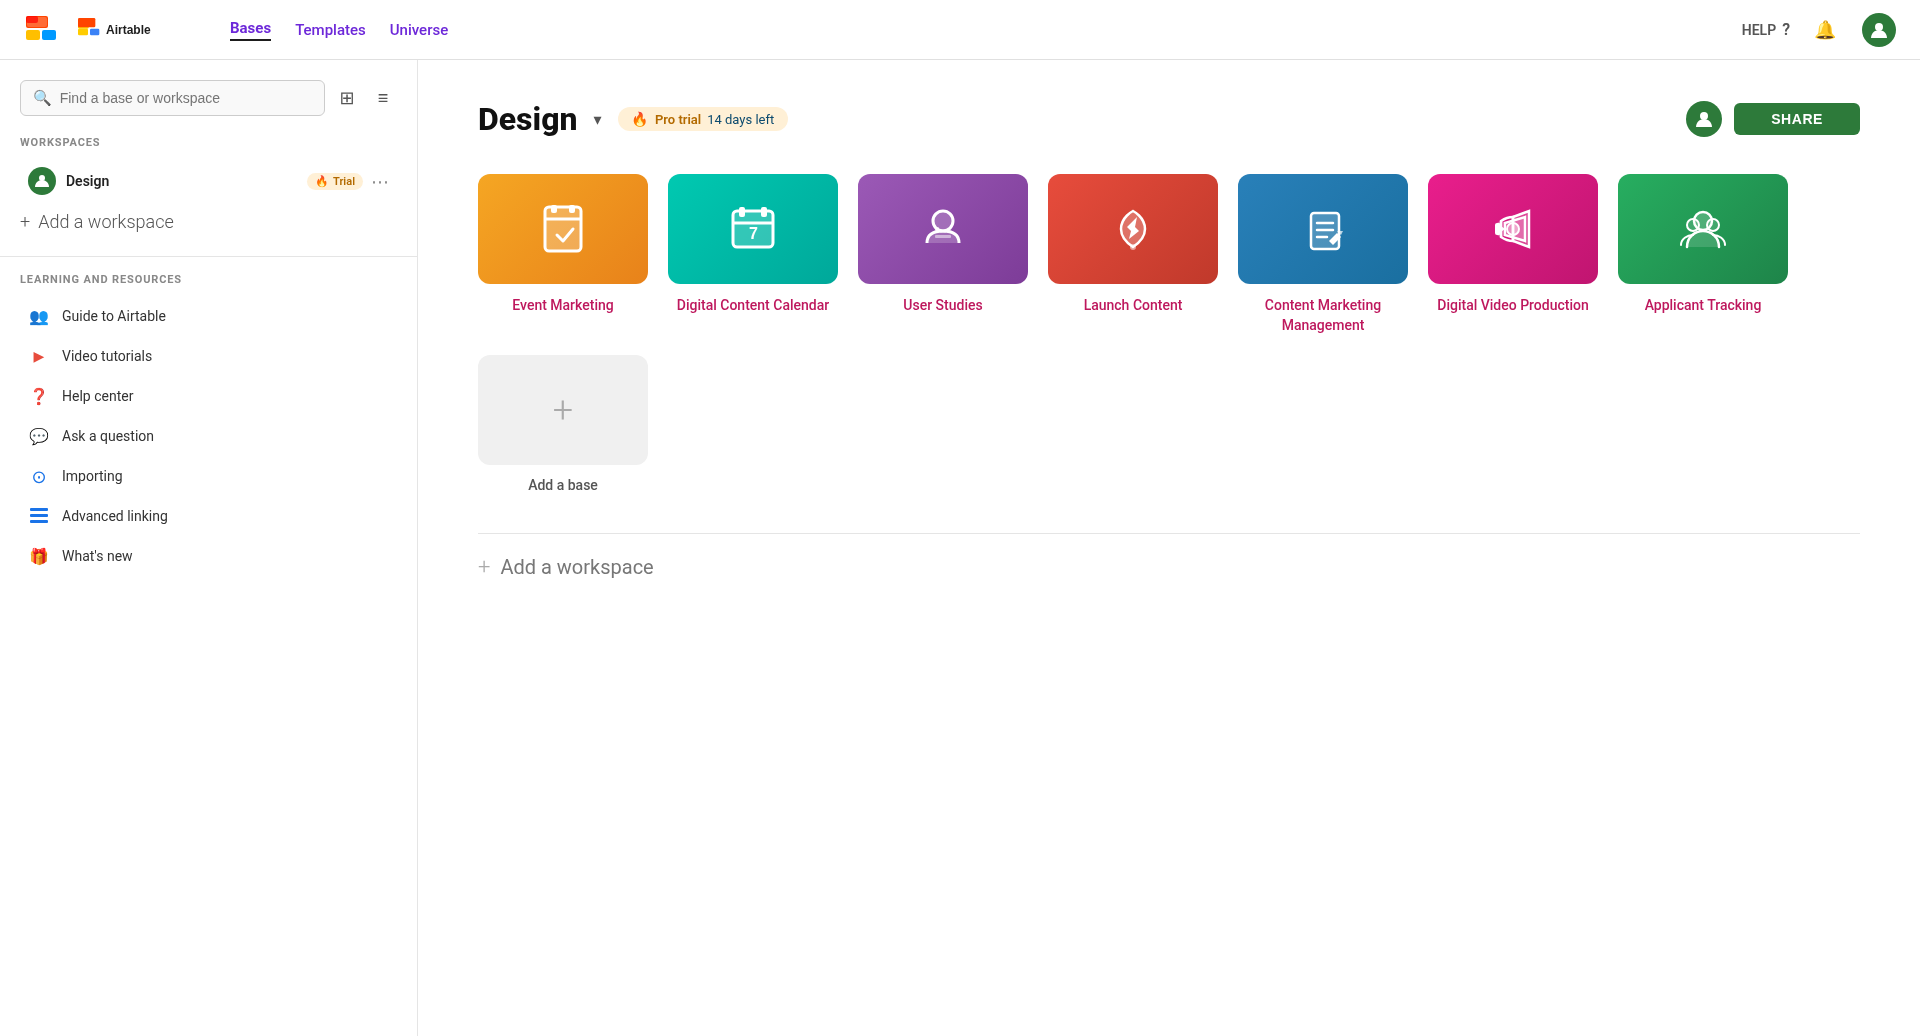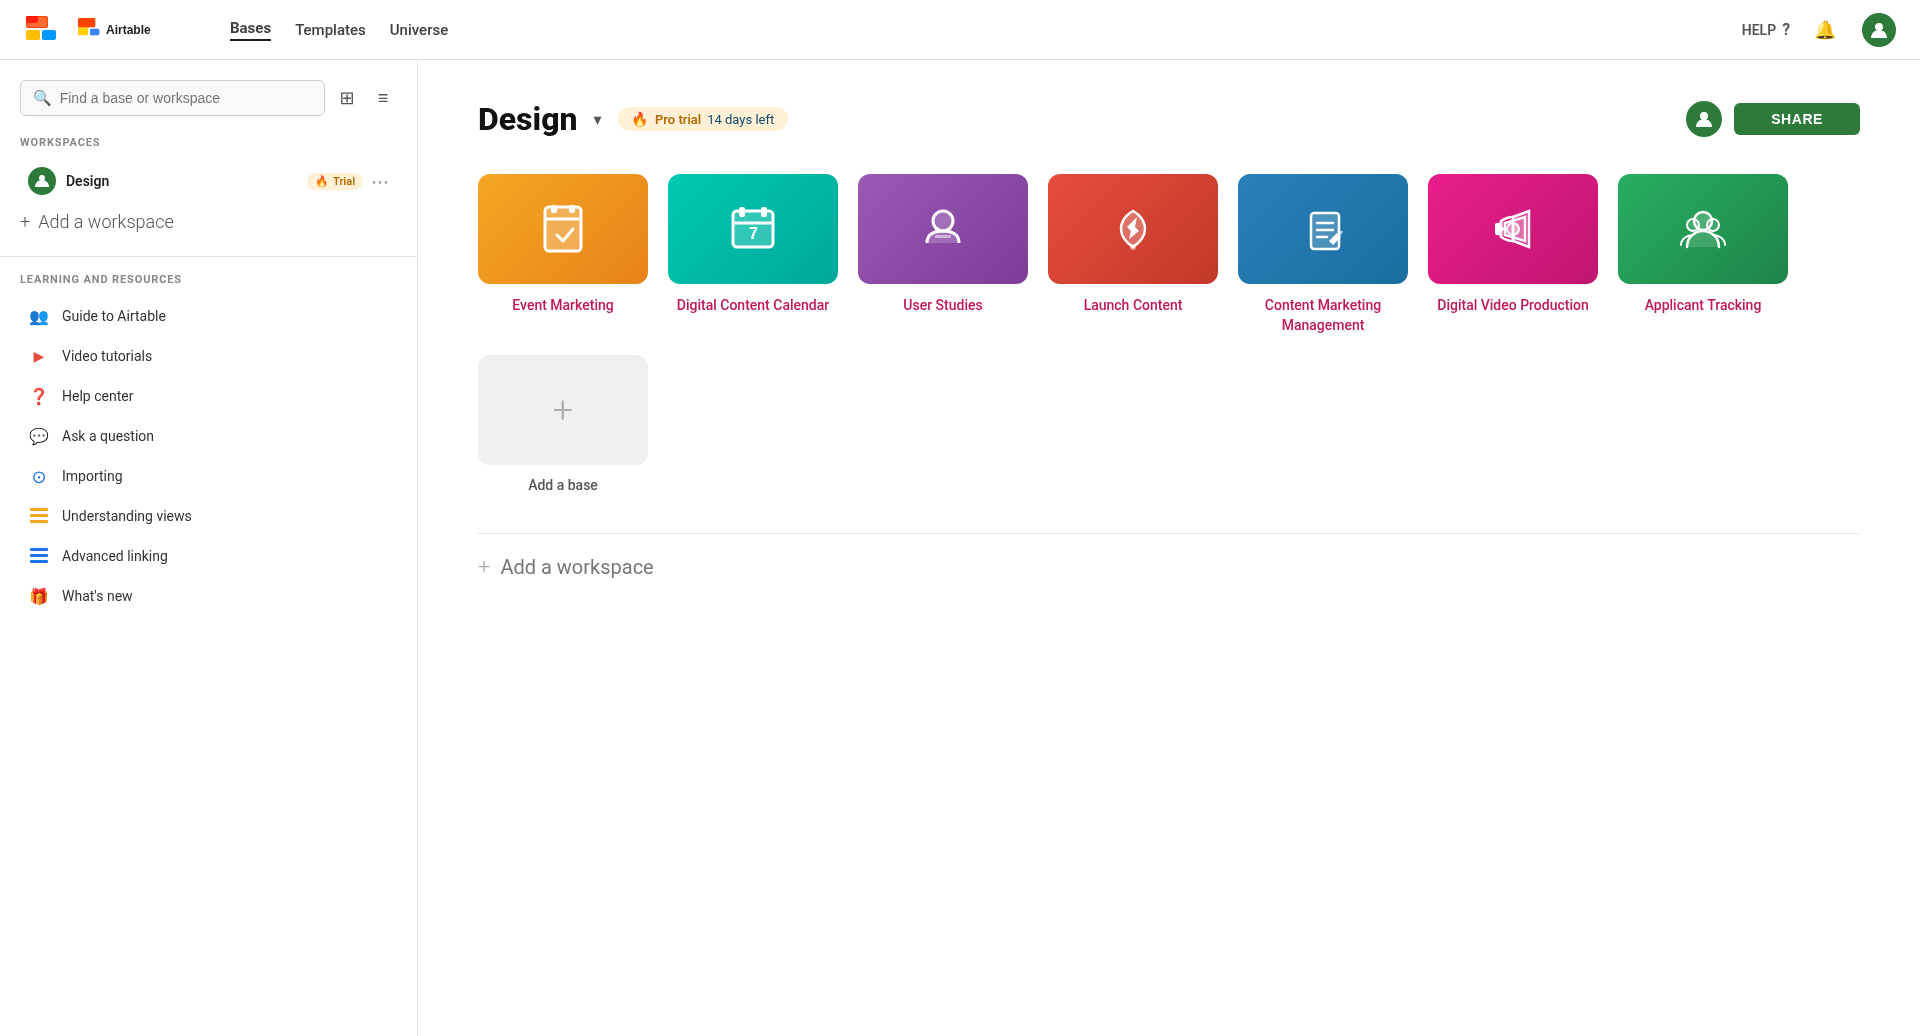--- a/index.html
+++ b/index.html
@@ -7,21 +7,21 @@
 
     
     .top-nav {
       display: flex; align-items: center; height: 60px;
       background: #fff; border-bottom: 1px solid #e0e0e0;
       padding: 0 24px; gap: 32px;
     }
     .logo-area { display: flex; align-items: flex-start; gap: 18px; }
     .logo-icon { width: 36px; height: 36px; }
     .nav-links { display: flex; align-items: center; gap: 24px; }
-    .nav-link { font-size: 15px; font-weight: 500; color: #404040; cursor: pointer; text-decoration: none; }
+    .nav-link { font-size: 15px; font-weight: 500; color: #6d28d9; cursor: pointer; text-decoration: none; }
     .nav-link.active { font-weight: 700; border-bottom: 2px solid #1d1d1d; padding-bottom: 2px; }
     .nav-spacer { flex: 1; }
     .nav-right { display: flex; align-items: center; gap: 20px; }
     .help-btn { display: flex; align-items: center; gap: 6px; font-size: 14px; font-weight: 600; color: #555; cursor: pointer; }
     .nav-icon-btn { width: 32px; height: 32px; border-radius: 50%; display: flex; align-items: center; justify-content: center; cursor: pointer; color: #555; font-size: 18px; }
     .avatar-btn { width: 34px; height: 34px; border-radius: 50%; background: #2d7a3a; display: flex; align-items: center; justify-content: center; cursor: pointer; }
 
     
     .layout { display: flex; height: calc(1036px - 60px); }
 
@@ -187,30 +187,20 @@
       </div>
       <div class="learning-item">
         <span class="learning-icon" style="color:#e74c3c;">💬</span>
         <span>Ask a question</span>
       </div>
       <div class="learning-item">
         <span class="learning-icon" style="color:#1a73e8; font-size:18px;">⊙</span>
         <span>Importing</span>
       </div>
       <div class="learning-item">
-        <span class="learning-icon" style="color:#f5a623;">
-          <svg width="18" height="18" viewBox="0 0 18 18">
-              <rect x="0" y="1" width="18" height="3" rx="1" fill="#f5a623"></rect>
-              <rect x="0" y="7" width="18" height="3" rx="1" fill="#f5a623"></rect>
-              <rect x="0" y="13" width="18" height="3" rx="1" fill="#f5a623"></rect>
-            </svg>
-        </span>
-        <span>Understanding views</span>
-      </div>
-      <div class="learning-item">
         <span class="learning-icon" style="color:#1a73e8;">
           <svg width="18" height="18" viewBox="0 0 18 18">
               <rect x="0" y="1" width="18" height="3" rx="1" fill="#1a73e8"></rect>
               <rect x="0" y="7" width="18" height="3" rx="1" fill="#1a73e8"></rect>
               <rect x="0" y="13" width="18" height="3" rx="1" fill="#1a73e8"></rect>
             </svg>
         </span>
         <span>Advanced linking</span>
       </div>
       <div class="learning-item">

